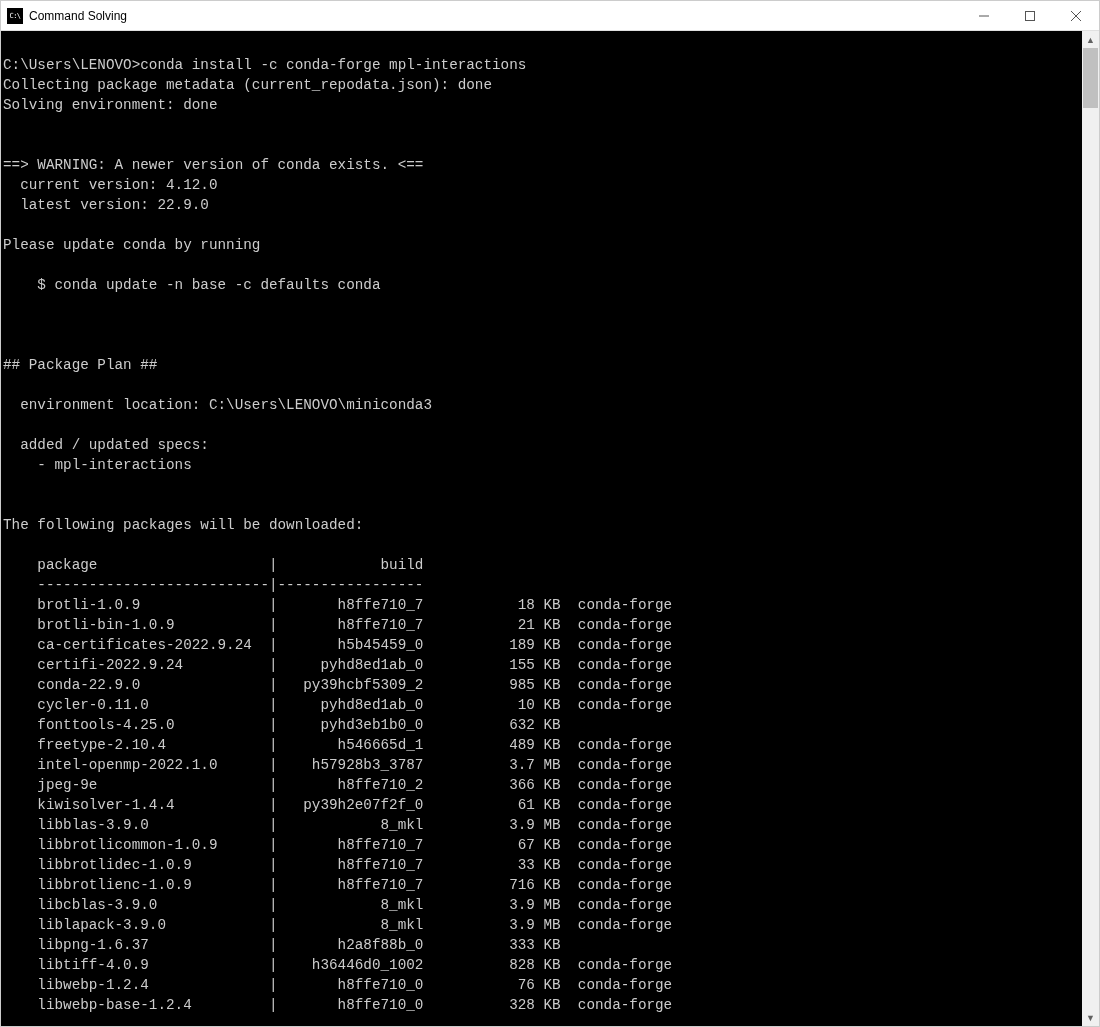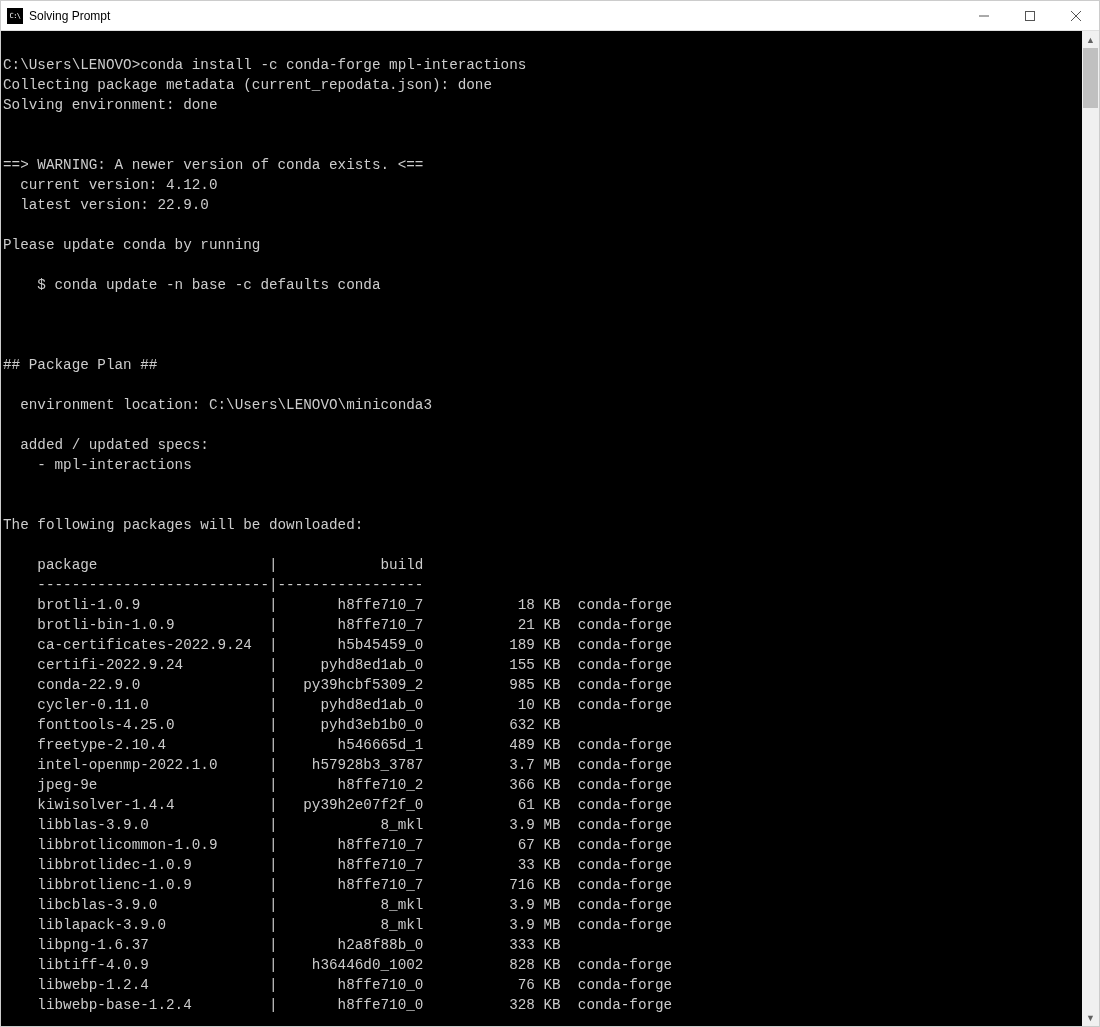--- a/index.html
+++ b/index.html
@@ -106,21 +106,21 @@
 </style>
 </head>
 <body>
 
 <div class="window">
 
   <div class="titlebar">
     <div class="titlebar-icon">
       <span class="titlebar-icon-inner">C:\</span>
     </div>
-    <span class="titlebar-title">Solving Prompt</span>
+    <span class="titlebar-title">Command Solving</span>
     <div class="titlebar-controls">
       <div class="titlebar-btn">
         <svg viewBox="0 0 10 10">
             <line x1="0" y1="5" x2="10" y2="5" stroke="currentColor" stroke-width="1"></line>
           </svg>
       </div>
       <div class="titlebar-btn">
         <svg viewBox="0 0 10 10">
             <rect x="0.5" y="0.5" width="9" height="9" fill="none" stroke="currentColor" stroke-width="1"></rect>
           </svg>

